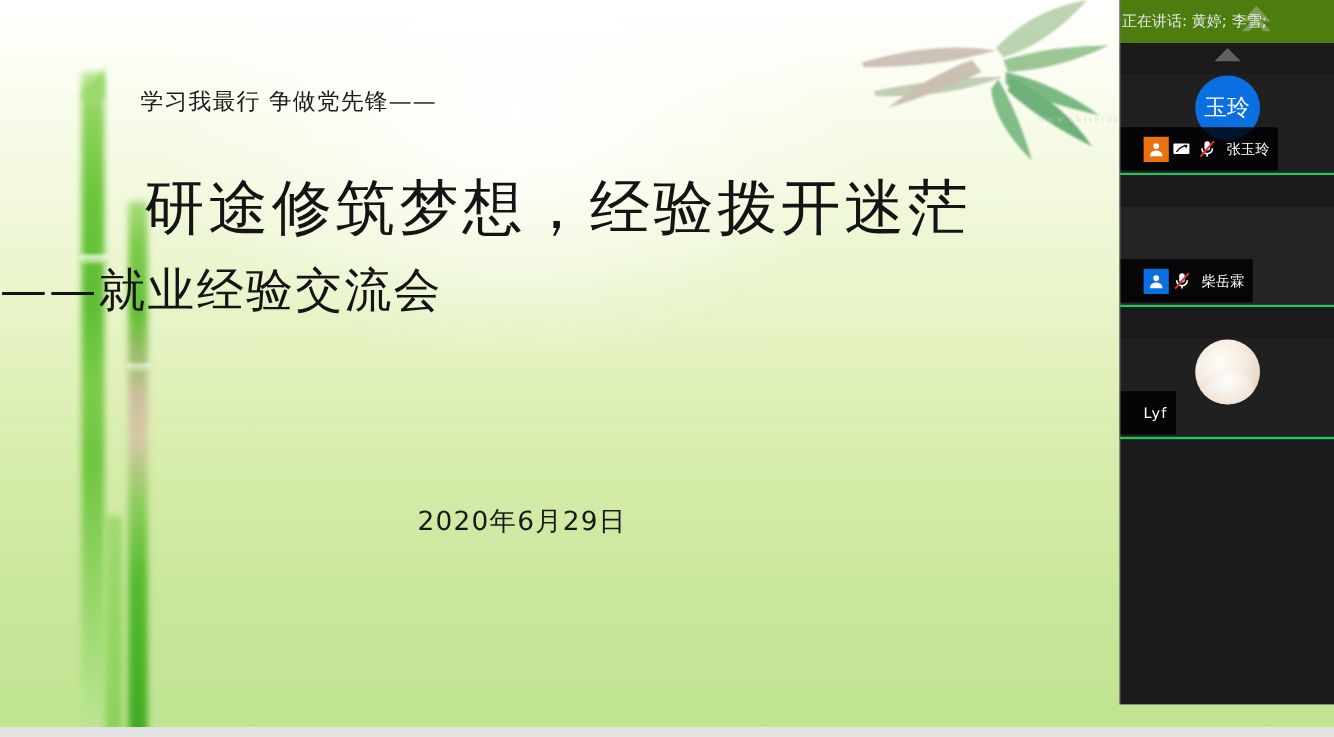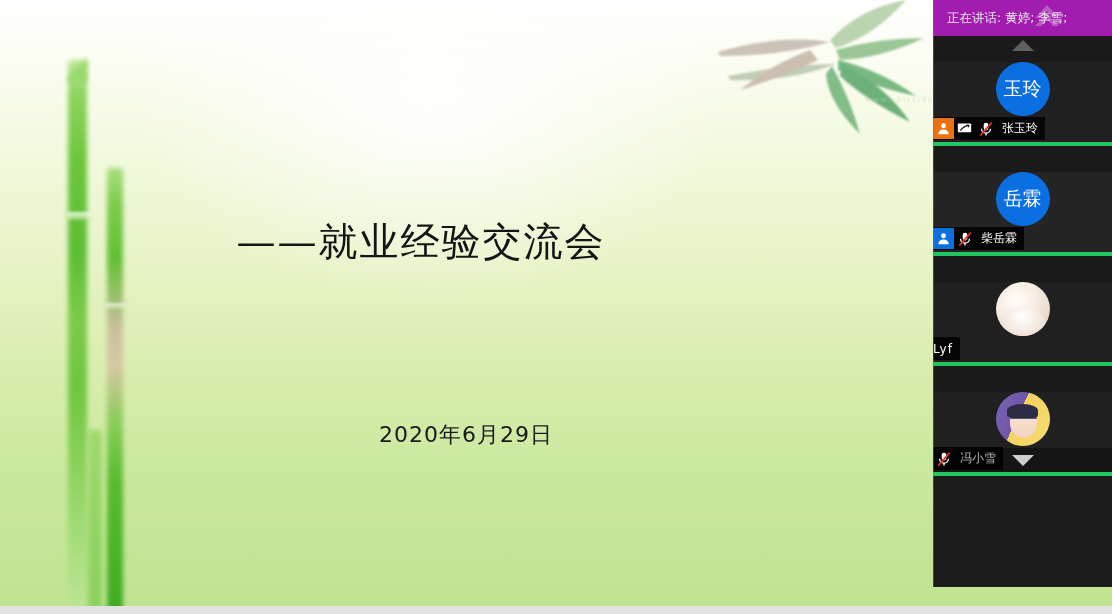--- a/index.html
+++ b/index.html
@@ -80,61 +80,61 @@
     position:absolute; left:117px; top:72px;
     font-family:"DejaVu Serif","Liberation Serif",serif;
     font-size:19px; color:#1b1b1b; letter-spacing:1px; white-space:nowrap;
   }
   .title {
     position:absolute; left:0; top:140px; width:930px; text-align:center;
     font-family:"DejaVu Serif","Liberation Serif",serif;
     font-size:50px; color:#141414; letter-spacing:3px; white-space:nowrap;
   }
   .subtitle {
-    position:absolute; left:0; top:215px; width:930px; padding-right:88px; text-align:center;
+    position:absolute; left:0; top:215px; width:930px; padding-right:88px; text-align:left;
     font-family:"DejaVu Serif","Liberation Serif",serif;
     font-size:39px; color:#141414; letter-spacing:2px; white-space:nowrap;
   }
   .org {
     position:absolute; left:0; top:392px; width:930px; padding-right:60px; text-align:center;
     font-family:"DejaVu Sans","Liberation Sans",sans-serif;
     font-size:23px; color:#191919; letter-spacing:2px; white-space:nowrap;
   }
   .date {
     position:absolute; left:0; top:420px; width:930px; padding-right:60px; text-align:center;
     font-family:"DejaVu Sans","Liberation Sans",sans-serif;
-    font-size:22px; color:#191919; letter-spacing:1px; white-space:nowrap;margin-left:31px;
+    font-size:22px; color:#191919; letter-spacing:1px; white-space:nowrap;
   }
 
   
   #bottom-strip {
     position:absolute; left:0; top:606px; width:1112px; height:8px; background:#e3e3e3;
   }
 
   
   #panel {
     position:absolute; left:933px; top:0; width:179px; height:587px;
     background:#1b1b1b; overflow:hidden;
   }
   #panel-header {
-    position:relative; height:36px; background:#a21caf;
-    display:flex; align-items:center; padding-left:14px;
+    position:relative; height:36px; background:#4d7c0f;
+    display:flex; align-items:center; padding-left:2px;
   }
   #panel-header .spk {
     font-size:12.5px; color:#e9ebee; white-space:nowrap;
     font-family:"DejaVu Sans","Liberation Sans",sans-serif;
   }
   .collapse-ic {
     position:absolute; right:48px; top:4px; width:34px; height:30px; opacity:.28;
   }
 
   .plist { position:relative; }
   .prow {
     position:relative; height:110px; background:#202020;
-    border-bottom:4px solid #22c55e; overflow:hidden;text-decoration:underline;
+    border-bottom:2px solid #22c55e; overflow:hidden;text-decoration:underline;
   }
   .prow.alt { background:#242424; }
   .prow .stripe-top {
     position:absolute; left:0; top:0; width:100%; height:26px; background:#1a1a1a;
   }
   .prow .stripe-bot {
     position:absolute; left:0; bottom:0; width:100%; height:24px; background:#151515;
   }
   .avatar {
     position:absolute; left:50%; top:50%; transform:translate(-50%,-50%);
@@ -161,21 +161,21 @@
   .av-anime .face {
       position:absolute; left:26%; top:30%; width:50%; height:56%;
       border-radius:46% 46% 52% 52%;
       background:linear-gradient(to bottom,#3a3550 0%, #2d2a44 34%, #f7dfcf 38%, #f3d3bf 100%); }
   .av-anime .hat {
       position:absolute; left:22%; top:22%; width:56%; height:24%;
       border-radius:50% 50% 10% 10%; background:#2e2b46; }
 
   .namebar {
     position:absolute; left:0; bottom:2px; display:flex; align-items:center;
-    height:23px; background:rgba(0,0,0,.82); padding-right:7px;
+    height:36px; background:rgba(0,0,0,.82); padding-right:7px;padding-left:20px;
   }
   .badge {
     width:21px; height:21px; display:flex; align-items:center; justify-content:center; flex:0 0 auto;
   }
   .badge.host { background:#ec7211; }
   .badge.user { background:#0a6fe0; }
   .badge.plain { background:transparent; }
   .pname {
     color:#ffffff; font-size:12px; margin-left:6px; white-space:nowrap;
     font-family:"DejaVu Sans","Liberation Sans",sans-serif;
@@ -225,20 +225,22 @@
         <path d="M122 72 Q140 104 150 140 Q118 108 116 80 Z" fill="#4ea05a"></path>
         <path d="M132 70 Q176 92 200 128 Q156 106 130 82 Z" fill="#2f8f46"></path>
         <path d="M100 56 Q62 70 30 96 Q70 84 108 66 Z" fill="#b6a396"></path>
       </g>
     </svg>
 
     <div class="watermark">
       <div class="wm-sub">www.shiseido</div>
     </div>
 
+    <div class="kicker">学习我最行  争做党先锋——</div>
+    <div class="title">研途修筑梦想，经验拨开迷茫</div>
     <div class="subtitle">——就业经验交流会</div>
     <div class="date">2020年6月29日</div>
   </div>
 
   <div id="bottom-strip"></div>
 
   <div id="panel">
 
     <div id="panel-header">
       <span class="spk">正在讲话: 黄婷; 李雪;</span>
@@ -277,23 +279,20 @@
                 <path d="M9 13.6v2.6" stroke="#fff" stroke-width="1.5"></path>
                 <path d="M2.6 16.4 L15.4 1.8" stroke="#e03030" stroke-width="1.9"></path>
               </svg>
           </span>
           <span class="pname">张玉玲</span>
         </div>
       </div>
 
       <div class="prow alt">
         <div class="stripe-top"></div>
-        <div class="avatar initials">
-          <span>岳霖</span>
-        </div>
         <div class="namebar">
           <span class="badge user">
             <svg width="13" height="13" viewBox="0 0 16 16">
                 <circle cx="8" cy="4.6" r="3" fill="#fff"></circle>
                 <path d="M1.6 15c0-3.6 2.9-5.8 6.4-5.8S14.4 11.4 14.4 15Z" fill="#fff"></path>
               </svg>
           </span>
           <span class="badge plain">
             <svg width="16" height="16" viewBox="0 0 18 18">
                 <rect x="6.4" y="2" width="5.2" height="8.6" rx="2.6" fill="#fff"></rect>
@@ -308,38 +307,18 @@
 
       <div class="prow">
         <div class="stripe-top"></div>
         <div class="avatar av-fluffy"></div>
         <div class="namebar">
           <span class="pname lat">Lyf</span>
         </div>
       </div>
 
 
-      <div class="prow">
-        <div class="stripe-top"></div>
-        <div class="avatar av-anime">
-          <span class="face"></span>
-          <span class="hat"></span>
-        </div>
-        <div class="stripe-bot"></div>
-        <div class="scroll-arrow down"></div>
-        <div class="namebar">
-          <span class="badge plain">
-            <svg width="16" height="16" viewBox="0 0 18 18">
-                <rect x="6.4" y="2" width="5.2" height="8.6" rx="2.6" fill="#fff"></rect>
-                <path d="M4 8.6a5 5 0 0 0 10 0" stroke="#fff" stroke-width="1.5" fill="none"></path>
-                <path d="M9 13.6v2.6" stroke="#fff" stroke-width="1.5"></path>
-                <path d="M2.6 16.4 L15.4 1.8" stroke="#e03030" stroke-width="1.9"></path>
-              </svg>
-          </span>
-          <span class="pname dim">冯小雪</span>
-        </div>
-      </div>
 
     </div>
   </div>
 
   <div class="panel-edge"></div>
 </div>
 
 </body></html>

